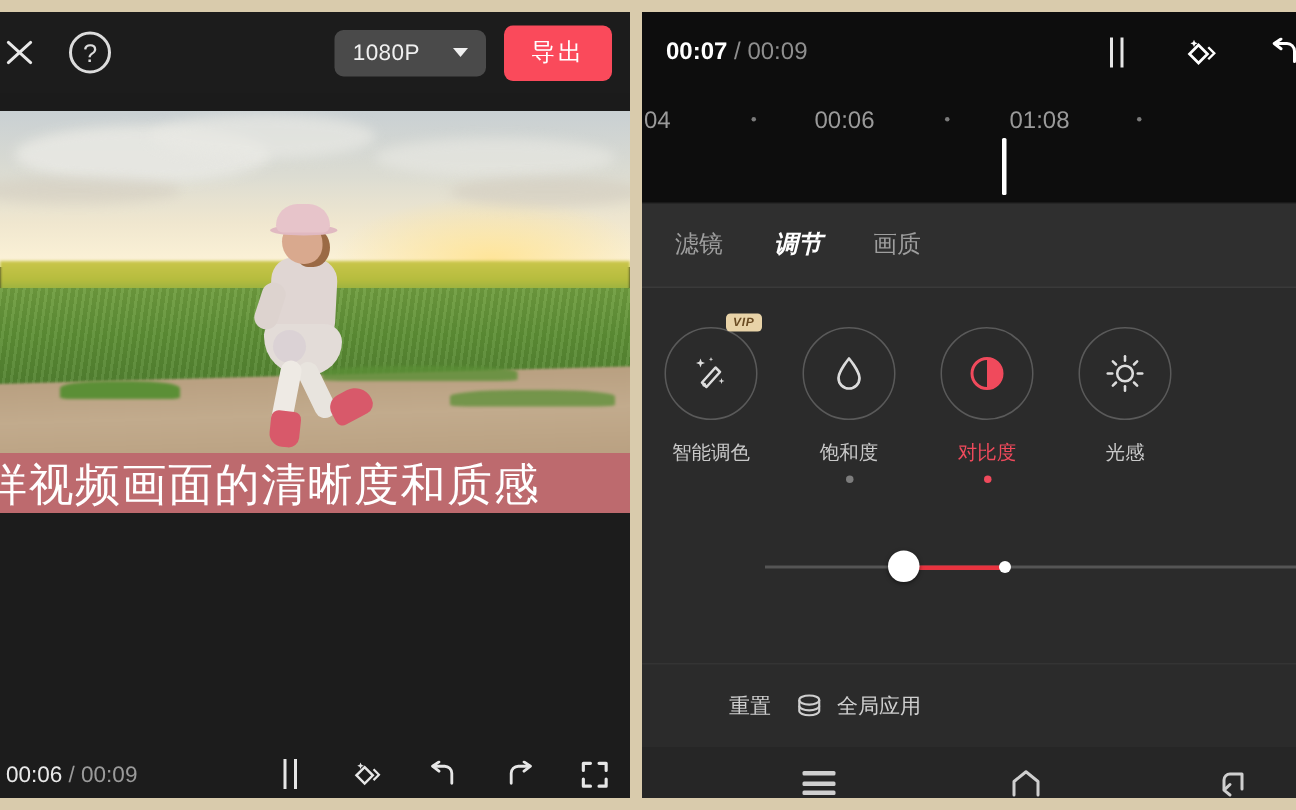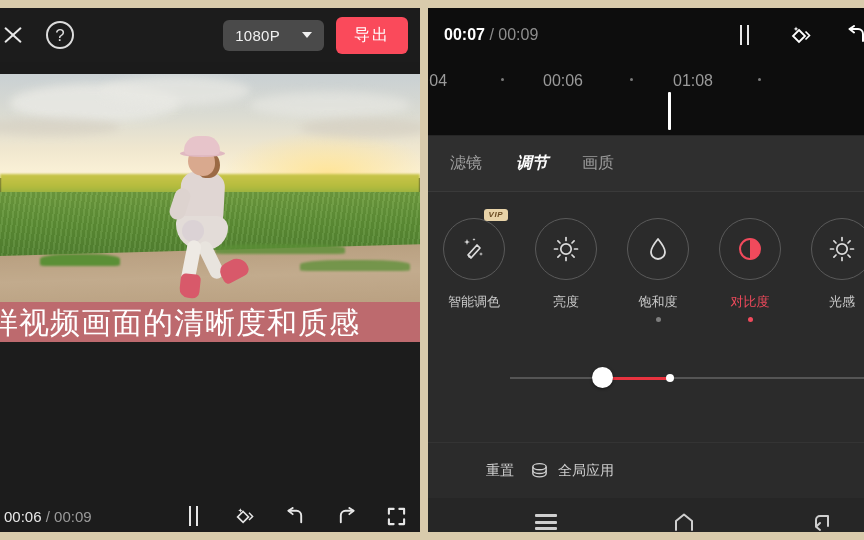--- a/index.html
+++ b/index.html
@@ -388,39 +388,20 @@
               <path d="M8 5 L8.8 7.2 L11 8 L8.8 8.8 L8 11 L7.2 8.8 L5 8 L7.2 7.2 Z" fill="#dcdcdc"></path>
               <path d="M22 18 L22.5 19.5 L24 20 L22.5 20.5 L22 22 L21.5 20.5 L20 20 L21.5 19.5 Z" fill="#dcdcdc"></path>
               <path d="M15 4 L15.4 5.1 L16.5 5.5 L15.4 5.9 L15 7 L14.6 5.9 L13.5 5.5 L14.6 5.1 Z" fill="#dcdcdc"></path>
             </svg>
           </div>
           <div class="vip-badge">VIP</div>
           <div class="adj-label">智能调色</div>
           <div class="dot-mark none"></div>
         </div>
 
-        <div class="adj-item">
-          <div class="adj-circle">
-            <svg width="30" height="30" viewBox="0 0 30 30">
-              <circle cx="15" cy="15" r="5.2" fill="none" stroke="#dcdcdc" stroke-width="1.7"></circle>
-              <g stroke="#dcdcdc" stroke-width="1.7" stroke-linecap="round">
-                <line x1="15" y1="3.5" x2="15" y2="6.5"></line>
-                <line x1="15" y1="23.5" x2="15" y2="26.5"></line>
-                <line x1="3.5" y1="15" x2="6.5" y2="15"></line>
-                <line x1="23.5" y1="15" x2="26.5" y2="15"></line>
-                <line x1="6.9" y1="6.9" x2="9" y2="9"></line>
-                <line x1="21" y1="21" x2="23.1" y2="23.1"></line>
-                <line x1="21" y1="9" x2="23.1" y2="6.9"></line>
-                <line x1="6.9" y1="23.1" x2="9" y2="21"></line>
-              </g>
-            </svg>
-          </div>
-          <div class="adj-label">亮度</div>
-          <div class="dot-mark none"></div>
-        </div>
 
         <div class="adj-item">
           <div class="adj-circle">
             <svg width="30" height="30" viewBox="0 0 30 30">
               <path d="M15 5 C15 5 22 13.5 22 18 A7 7 0 0 1 8 18 C8 13.5 15 5 15 5 Z" fill="none" stroke="#dcdcdc" stroke-width="1.8" stroke-linejoin="round"></path>
             </svg>
           </div>
           <div class="adj-label">饱和度</div>
           <div class="dot-mark"></div>
         </div>

